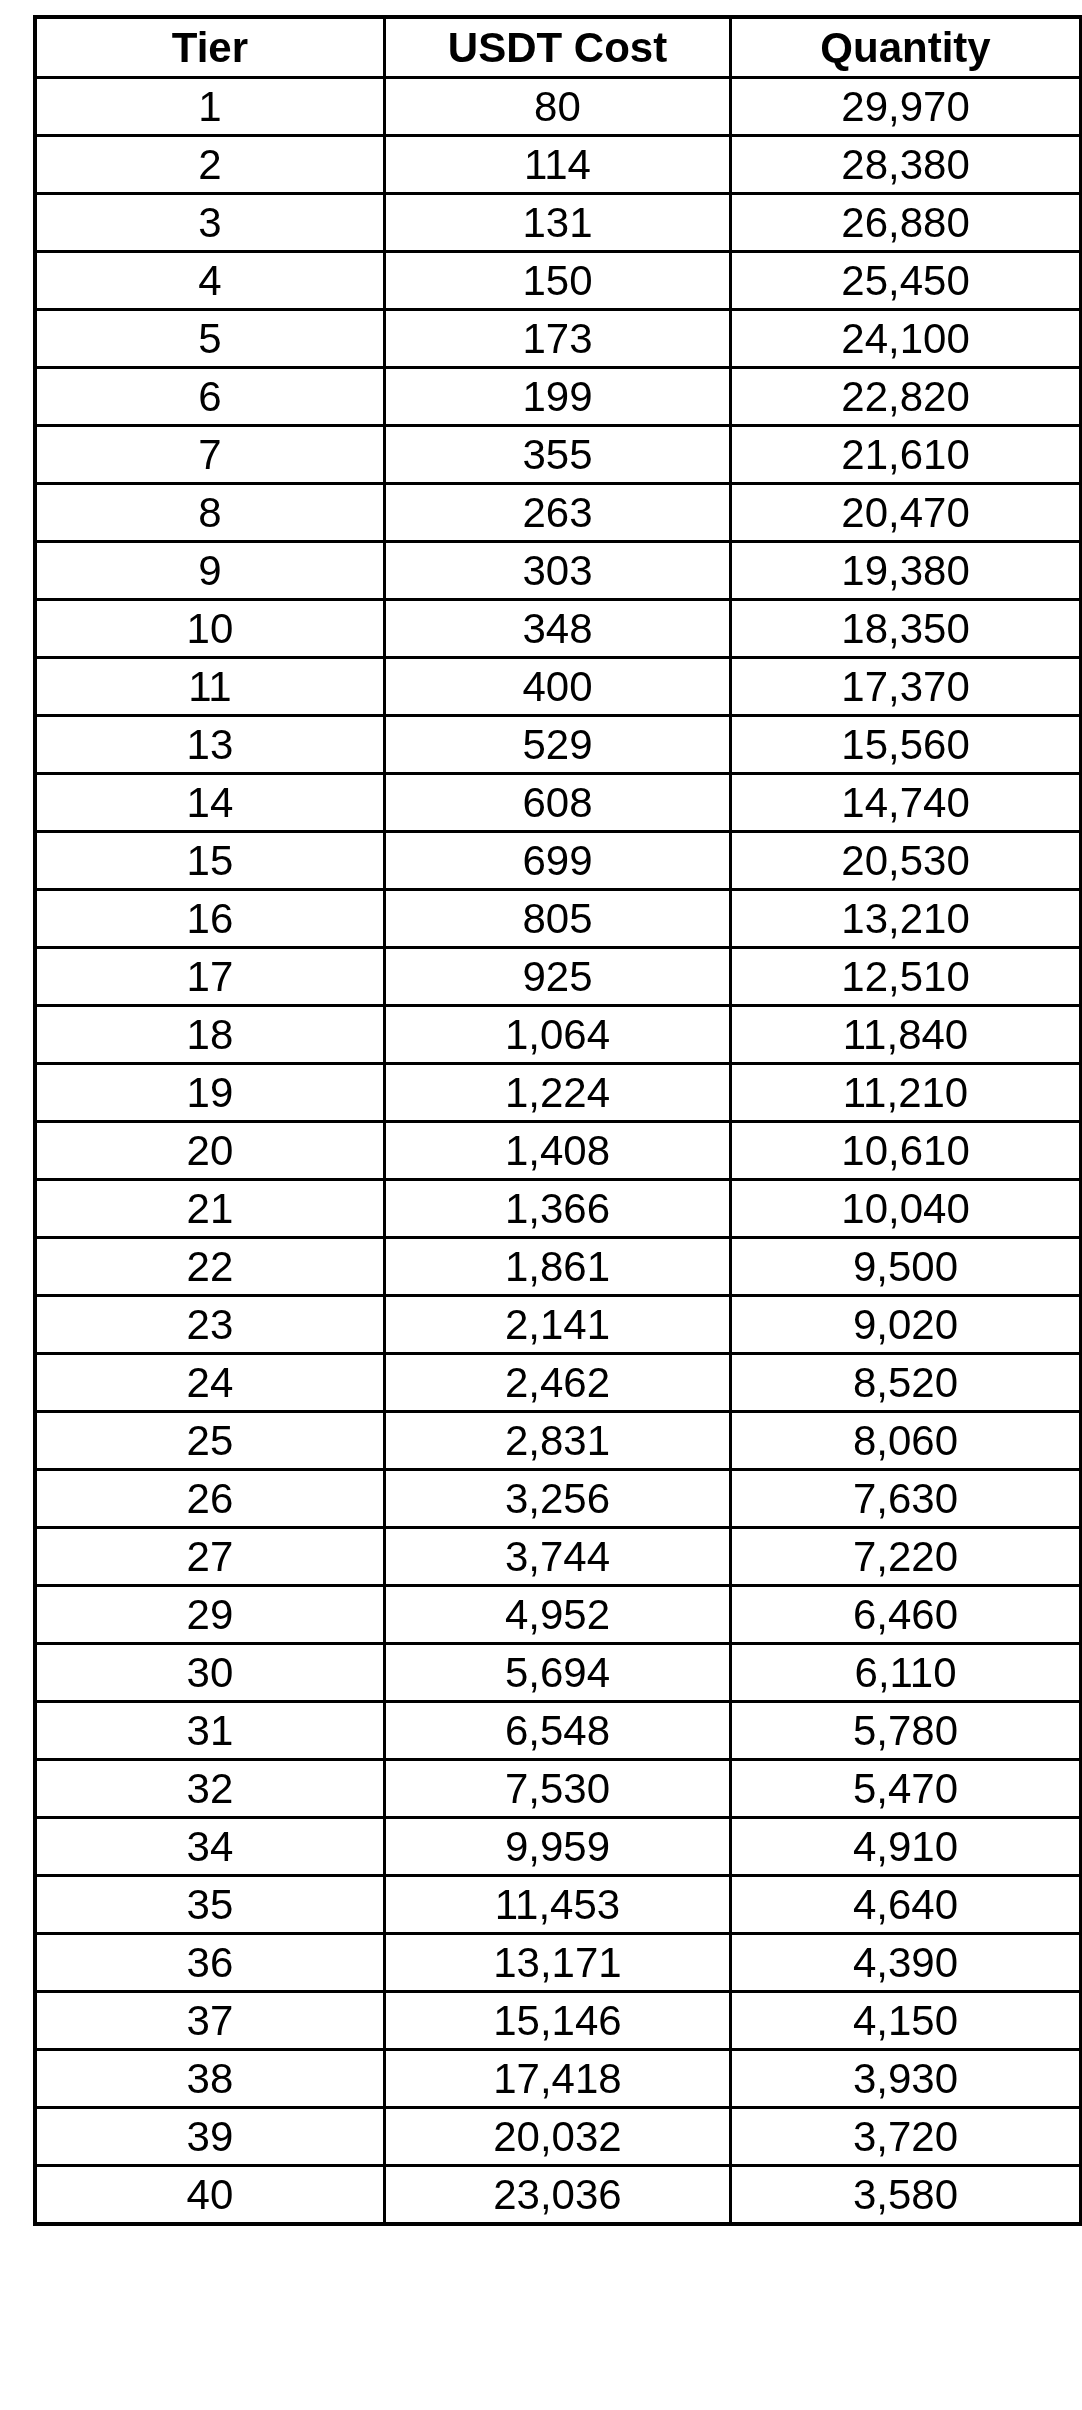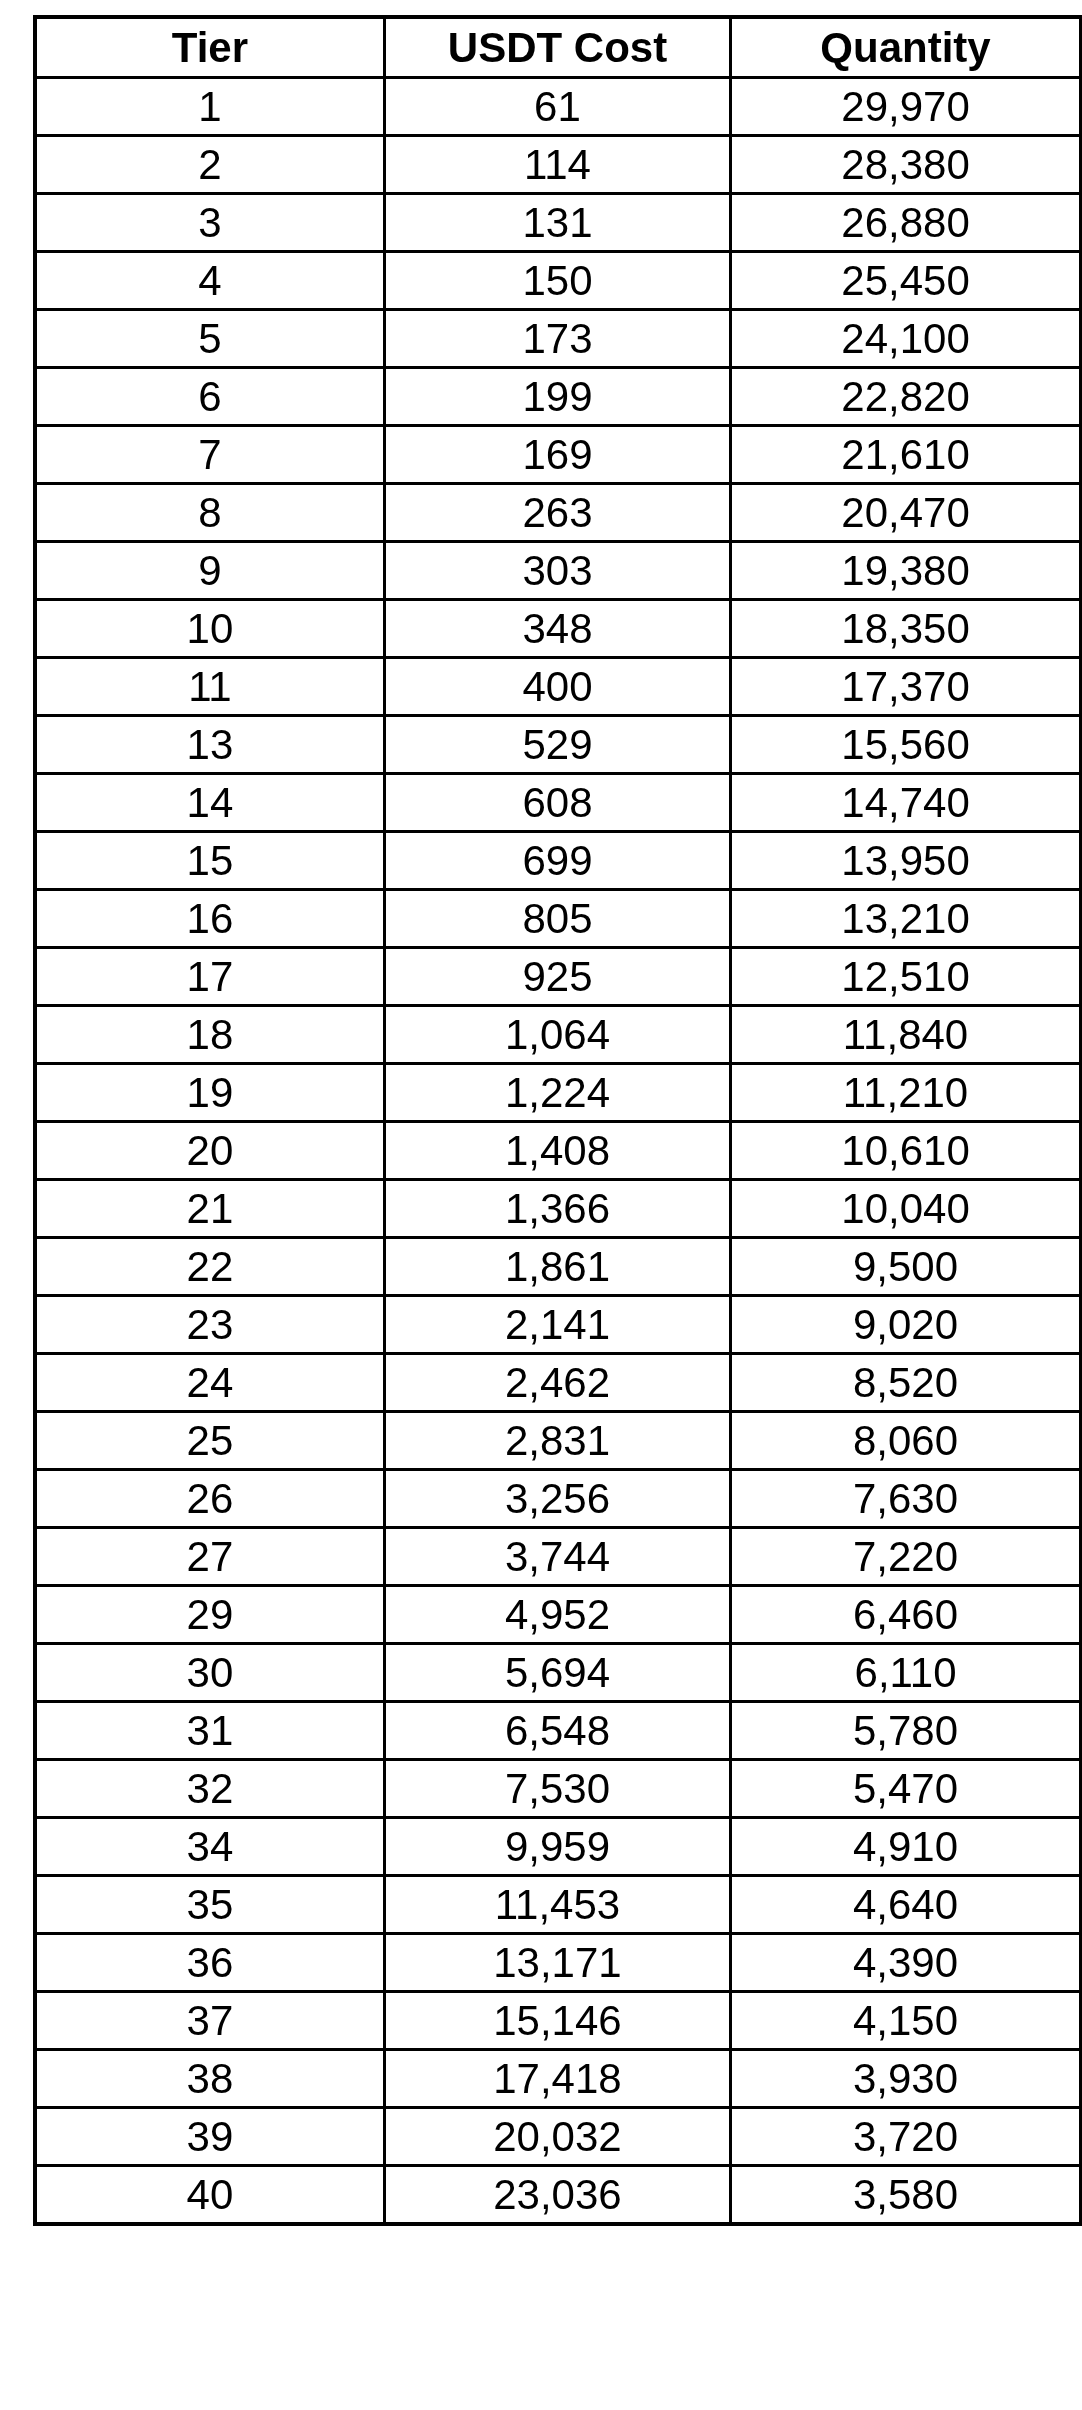--- a/index.html
+++ b/index.html
@@ -64,21 +64,21 @@
     <thead>
       <tr>
         <th>Tier</th>
         <th>USDT Cost</th>
         <th>Quantity</th>
       </tr>
     </thead>
     <tbody>
         <tr>
           <td>1</td>
-          <td>61</td>
+          <td>80</td>
           <td>29,970</td>
         </tr>
         <tr>
           <td>2</td>
           <td>114</td>
           <td>28,380</td>
         </tr>
         <tr>
           <td>3</td>
           <td>131</td>
@@ -94,21 +94,21 @@
           <td>173</td>
           <td>24,100</td>
         </tr>
         <tr>
           <td>6</td>
           <td>199</td>
           <td>22,820</td>
         </tr>
         <tr>
           <td>7</td>
-          <td>169</td>
+          <td>355</td>
           <td>21,610</td>
         </tr>
         <tr>
           <td>8</td>
           <td>263</td>
           <td>20,470</td>
         </tr>
         <tr>
           <td>9</td>
           <td>303</td>
@@ -130,21 +130,21 @@
           <td>15,560</td>
         </tr>
         <tr>
           <td>14</td>
           <td>608</td>
           <td>14,740</td>
         </tr>
         <tr>
           <td>15</td>
           <td>699</td>
-          <td>13,950</td>
+          <td>20,530</td>
         </tr>
         <tr>
           <td>16</td>
           <td>805</td>
           <td>13,210</td>
         </tr>
         <tr>
           <td>17</td>
           <td>925</td>
           <td>12,510</td>

